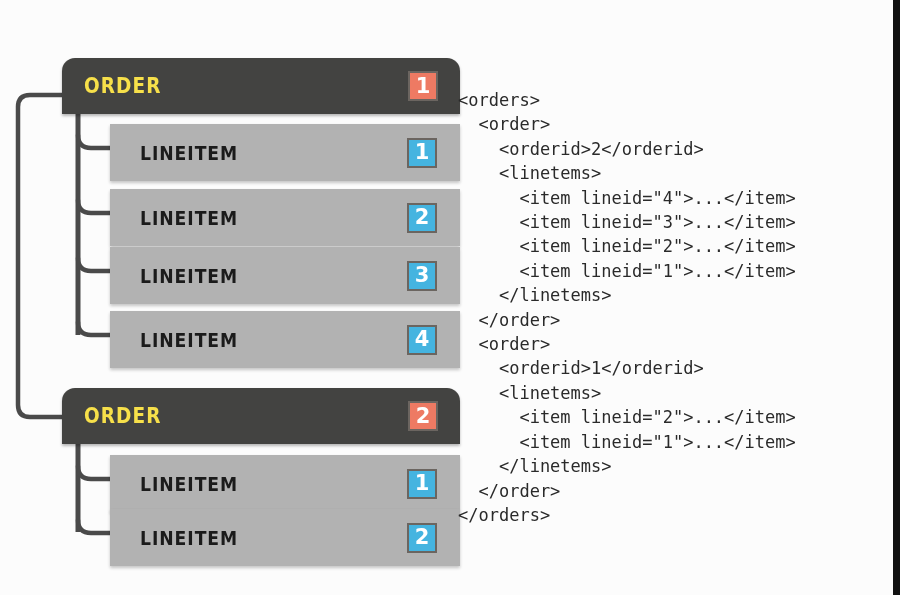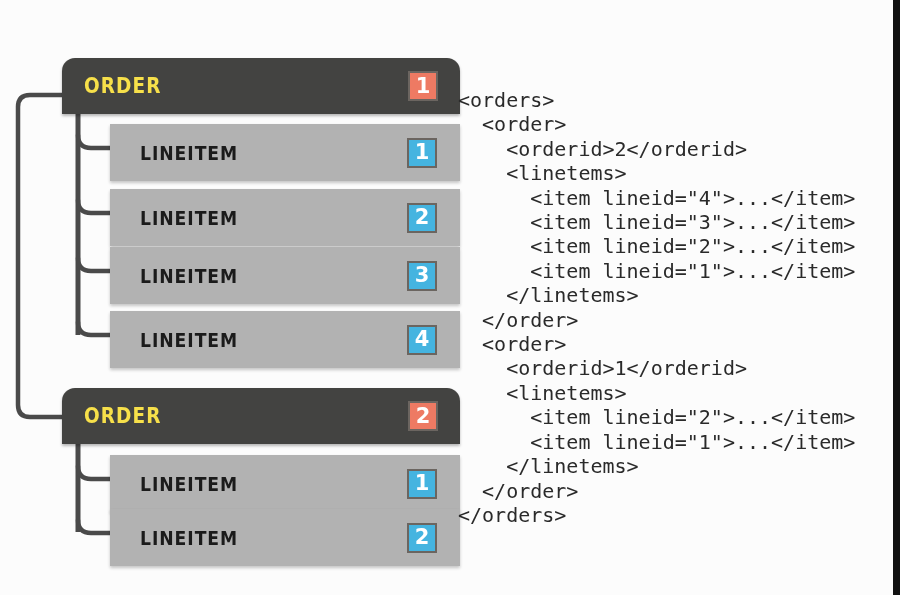--- a/index.html
+++ b/index.html
@@ -113,21 +113,21 @@
   }
 
   
   #xml-code {
     position: absolute;
     left: 458px;
     top: 88px;
     width: 440px;
     z-index: 10;
     font-family: "DejaVu Sans Mono", monospace;
-    font-size: 20px;
+    font-size: 17px;
     line-height: 24.4px;
     color: #2a2a2a;
     white-space: pre;
     overflow: hidden;
   }
   .xml-line {
     white-space: pre;
   }
 </style>
 </head>

